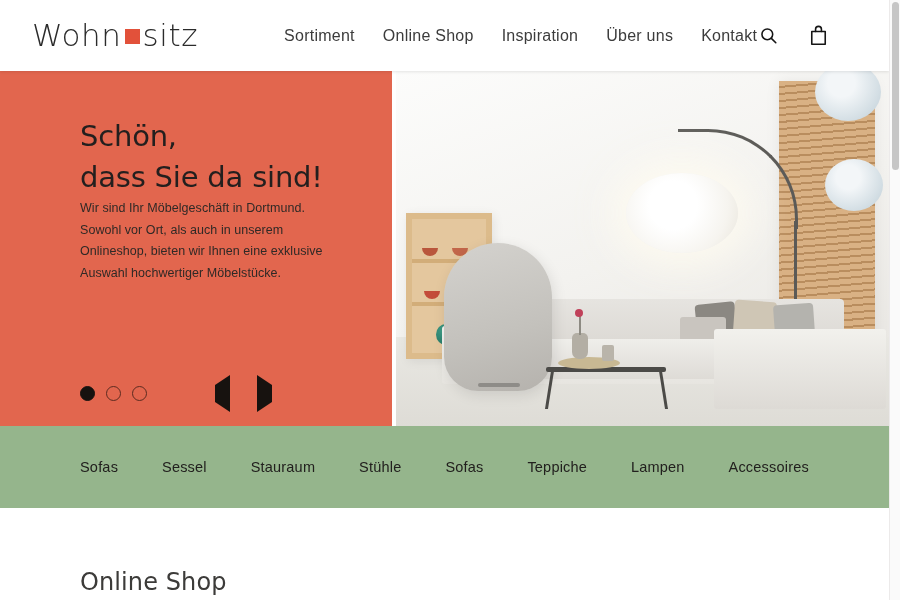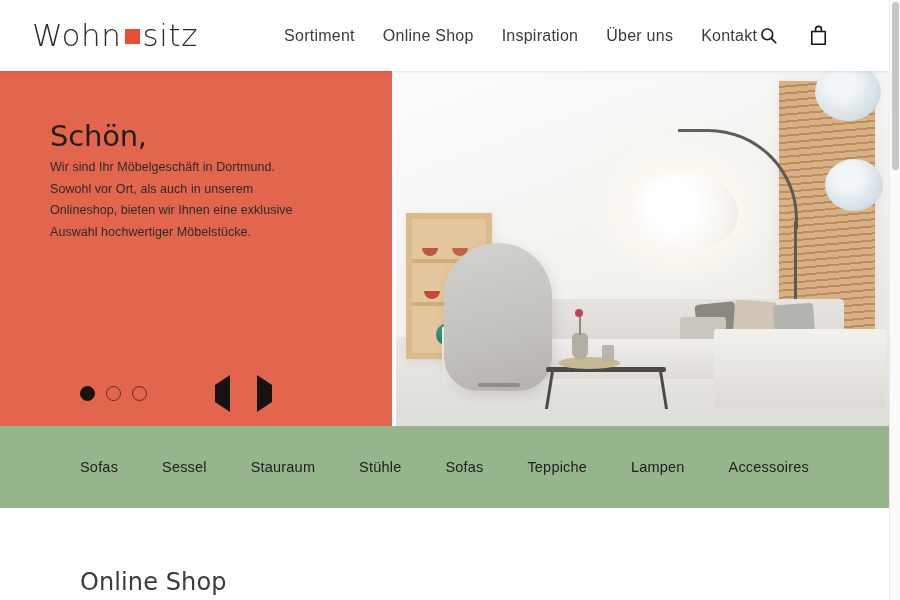--- a/index.html
+++ b/index.html
@@ -102,21 +102,21 @@
     display: flex;
     height: 355px;
     background: #f2f2f0;
   }
 
   .hero-left {
     position: relative;
     width: 392px;
     flex: 0 0 392px;
     background: #e2664e;
-    padding: 45px 40px 0 50px;
+    padding: 45px 40px 0 80px;
   }
 
   .hero-title {
     font-family: "DejaVu Sans", sans-serif;
     font-size: 29px;
     font-weight: 400;
     color: #231f1e;
     line-height: 1.42;
     letter-spacing: -0.2px;
   }
@@ -416,20 +416,21 @@
           </svg>
         </span>
       </div>
     </div>
 
     <div class="hero">
 
       <div class="hero-left">
         <h1 class="hero-title">
           <span class="l1">Schön,</span>
+          <span class="l2">dass Sie da sind!</span>
         </h1>
 
         <p class="hero-text">Wir sind Ihr Möbelgeschäft in Dortmund. Sowohl vor Ort, als auch in unserem Onlineshop, bieten wir Ihnen eine exklusive Auswahl hochwertiger Möbelstücke.</p>
 
         <div class="hero-controls">
           <div class="dots">
             <span class="dot active"></span>
             <span class="dot"></span>
             <span class="dot"></span>
           </div>

